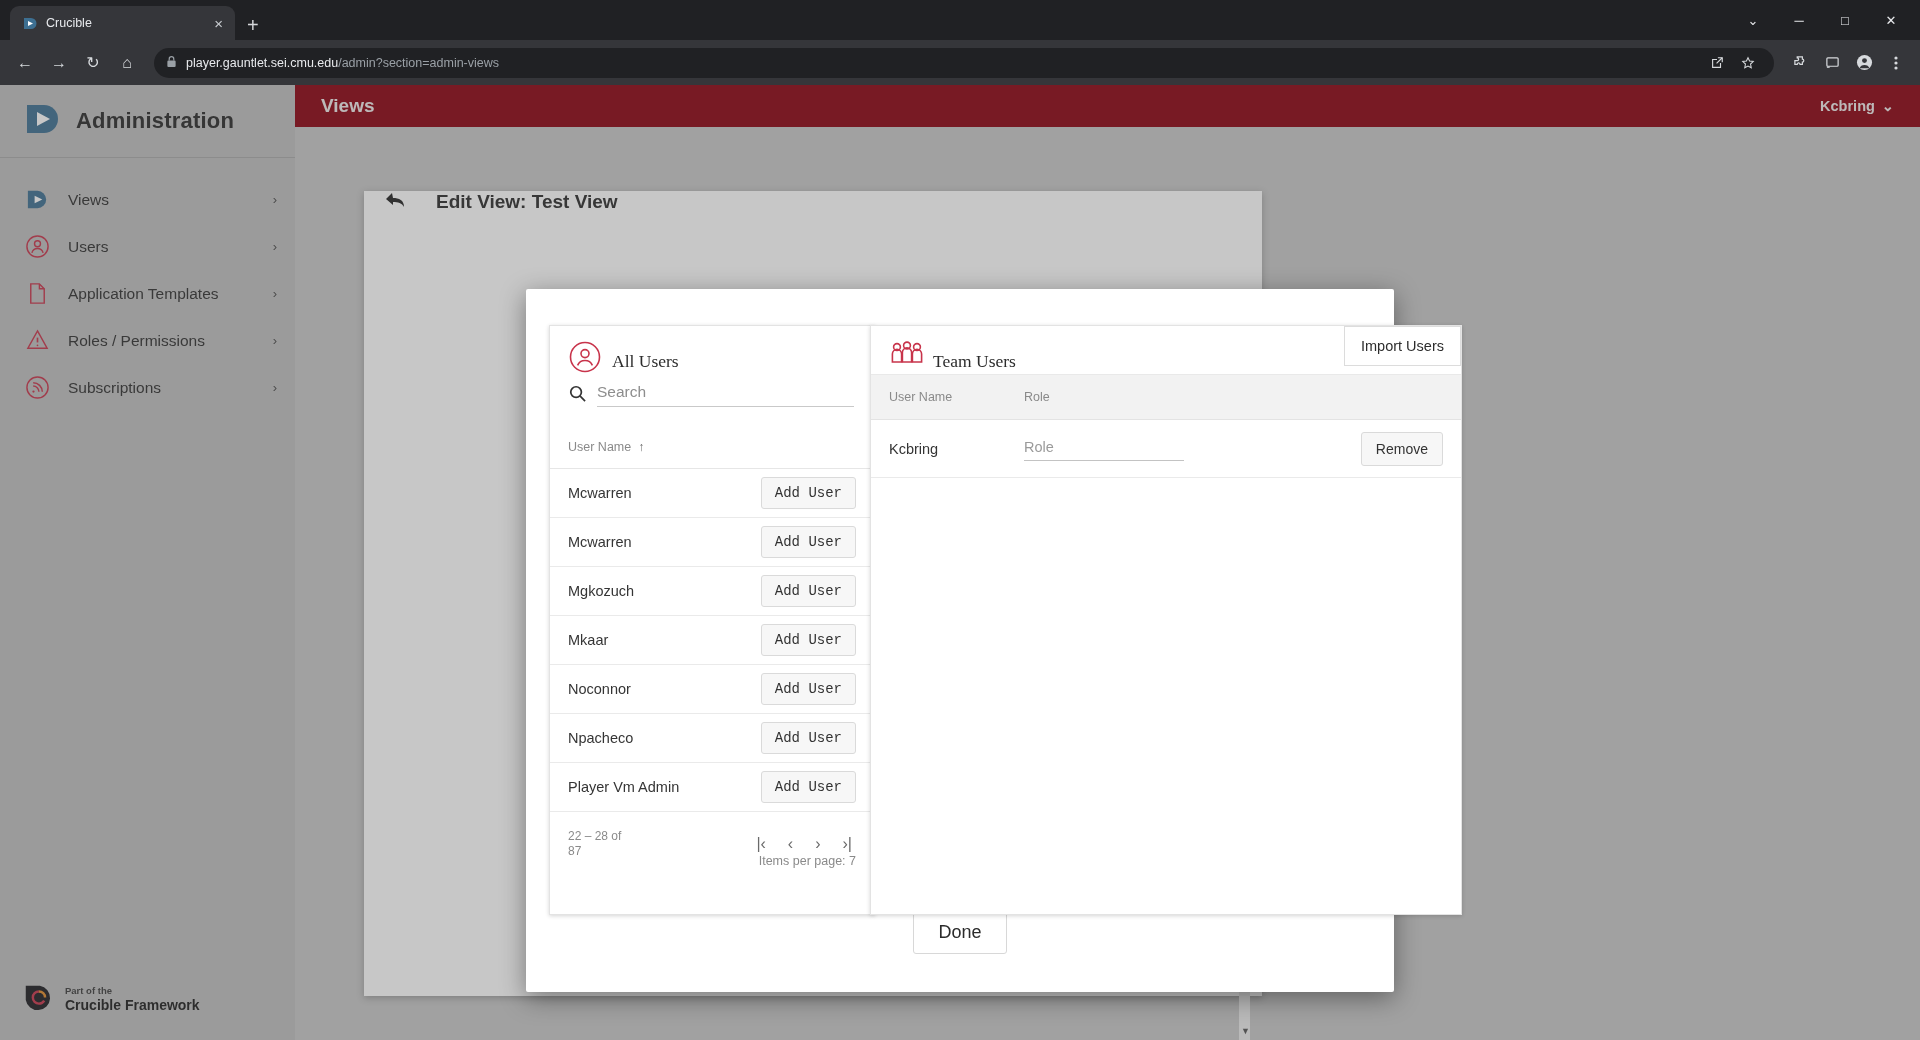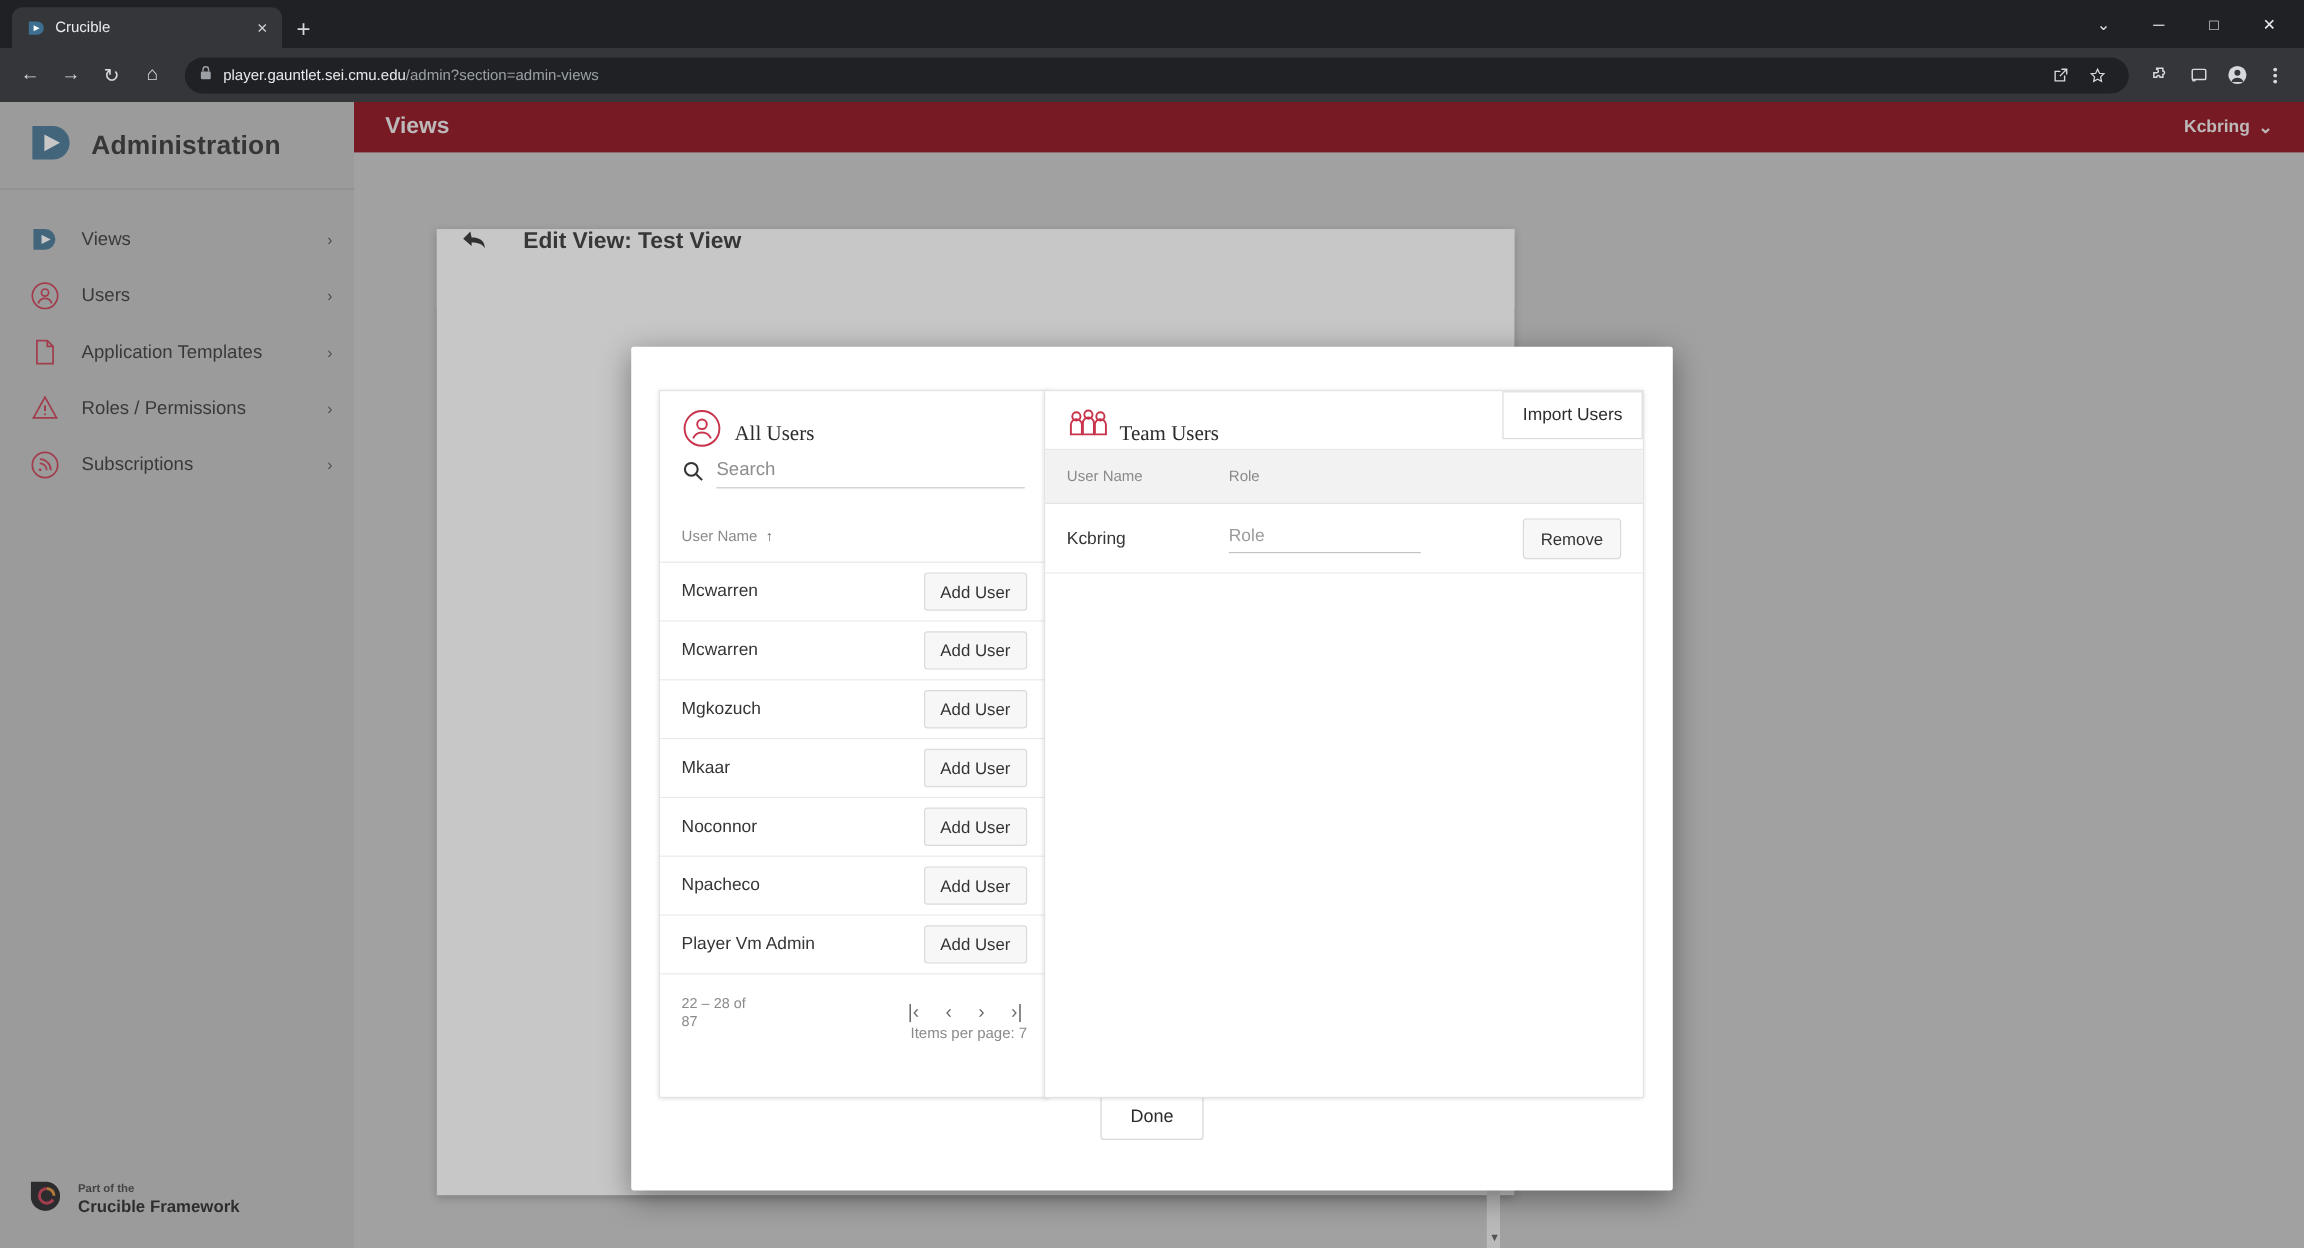--- a/index.html
+++ b/index.html
@@ -128,21 +128,21 @@
     position: absolute; left: 526px; top: 204px; width: 868px; height: 703px;
     background: #fff; box-shadow: 0 6px 26px rgba(0,0,0,.4); border-radius: 2px;
   }
   .modal-body { position: relative; width: 100%; height: 622px; }
 
   .panel {
     position: absolute; background: #fff; border: 1px solid #e3e3e3;
     box-shadow: 0 1px 4px rgba(0,0,0,.17);
   }
   .panel-all { left: 23px; top: 36px; width: 326px; height: 590px; }
-  .panel-team { left: 344px; top: 36px; width: 500px; height: 590px; }
+  .panel-team { left: 344px; top: 36px; width: 592px; height: 590px; }
 
   .panel-head {
     display: flex; align-items: center; gap: 10px; padding: 14px 0 0 18px; height: 48px;
   }
   .panel-head-title {
     font-family: "Liberation Serif", serif; font-size: 17.5px; color: #2c2c2c; align-self: flex-end;
     padding-bottom: 2px;
   }
   .panel-icon { width: 34px; height: 34px; flex: 0 0 34px; }
 
@@ -162,21 +162,21 @@
   .sort-arrow { font-size: 12px; color: #666; }
 
   .row {
     display: flex; align-items: center; height: 49px;
     padding: 0 18px; border-bottom: 1px solid #eaeaea;
   }
   .cell-name { font-size: 14.5px; color: #353535; flex: 1; }
   .rowbtn {
     border: 1px solid #dadada; background: #f7f7f7; border-radius: 3px;
     font-size: 14px; color: #333; padding: 7px 13px; cursor: pointer;
-    font-family: Liberation Sans, sans-serif;
+    font-family: Liberation Mono, monospace;
   }
 
   .paginator {
     display: flex; align-items: center; justify-content: space-between;
     padding: 8px 18px 0 18px; position: relative; height: 56px;
   }
   .pg-range { font-size: 12px; color: #8a8a8a; width: 70px; line-height: 1.25; }
   .pg-btns { display: flex; align-items: center; gap: 22px; margin-left: auto; margin-right: 4px; }
   .pg-btn { font-size: 16px; color: #6a6a6a; cursor: pointer; user-select: none; }
   .pg-perpage {
@@ -207,21 +207,21 @@
   .role-input::placeholder { color: #9a9a9a; }
   .remove-btn {
     margin-left: auto; border: 1px solid #dadada; background: #f7f7f7; border-radius: 3px;
     font-size: 14px; color: #333; padding: 8px 14px; cursor: pointer;
     font-family: "Liberation Sans", sans-serif;
   }
 
   .modal-foot { height: 81px; display: flex; align-items: flex-start; justify-content: center; }
   .done-btn {
     border: 1px solid #d8d8d8; background: #fff; border-radius: 3px;
-    font-size: 15px; color: #2b2b2b; padding: 10px 24px; cursor: pointer;
+    font-size: 18px; color: #2b2b2b; padding: 10px 24px; cursor: pointer;
     font-family: "Liberation Sans", sans-serif;
   }
 </style>
 </head>
 <body>
 
 <div class="browser">
 
   <div class="tabstrip">
     <div class="tab">

